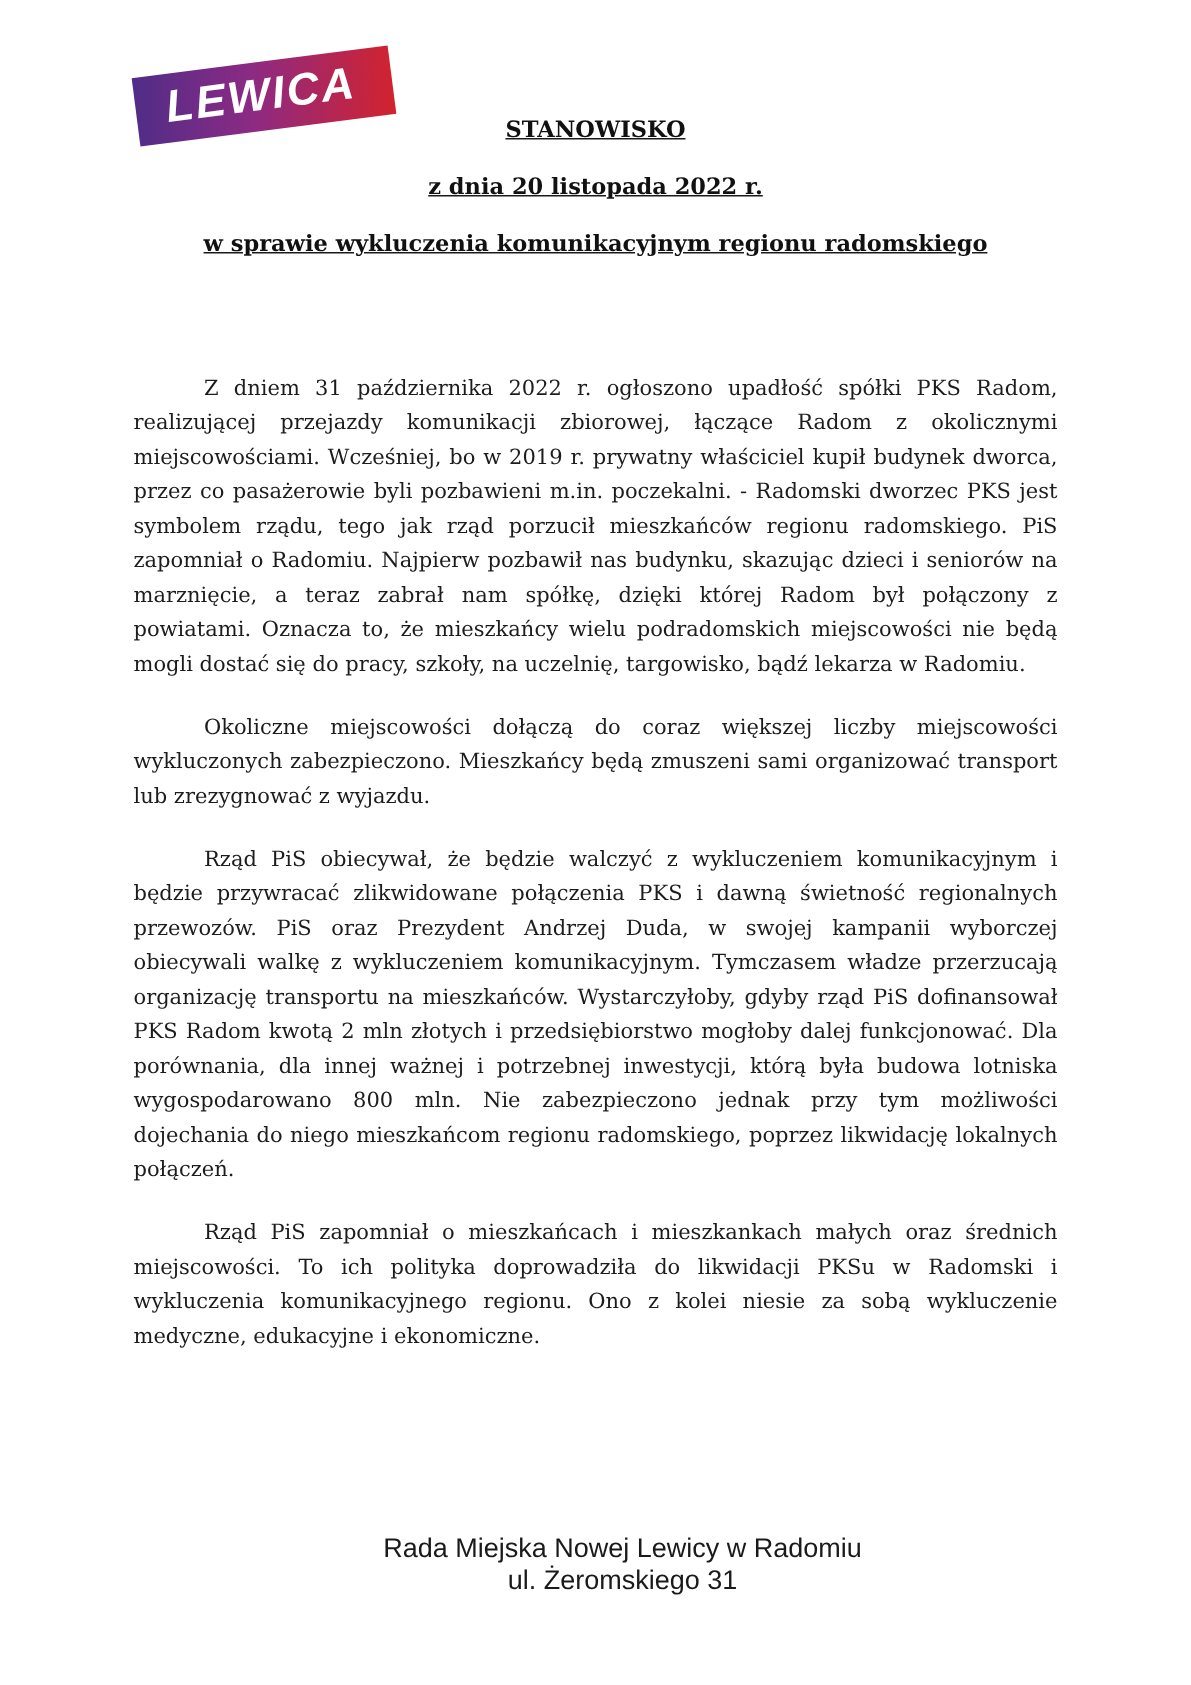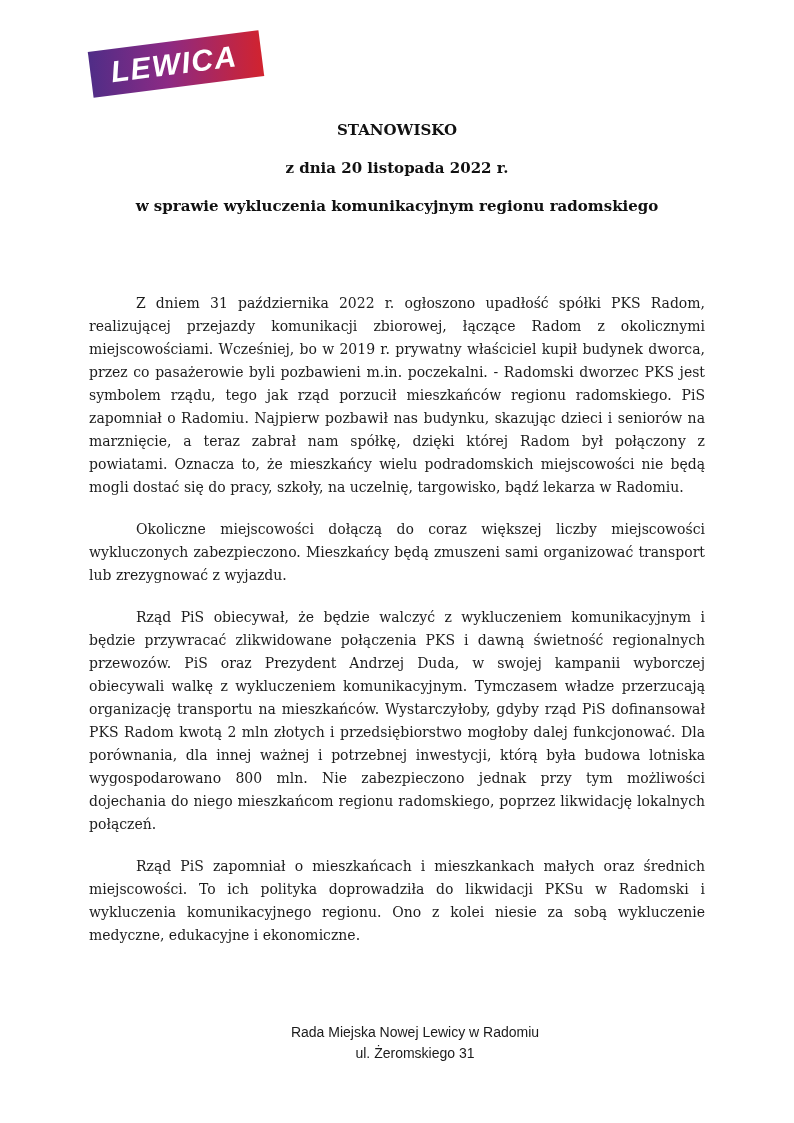--- a/index.html
+++ b/index.html
@@ -37,22 +37,23 @@
     font-family: "Liberation Sans", sans-serif;
     font-weight: bold;
     font-style: italic;
     font-size: 30px;
     letter-spacing: 1.5px;
     line-height: 1;
     padding-right: 4px;
   }
   
   .headers {
-    padding-top: 120px;
+    padding-top: 76px;
     margin: 0 89px;
+    text-decoration: underline;
   }
   .headers p {
     margin: 0 0 18px 0;
     text-align: center;
     font-weight: bold;
     font-size: 15px;
     line-height: 20px;
     color: #111111;
   }
   
@@ -68,21 +69,21 @@
     color: #1c1c1c;
   }
   
   .footer {
     position: absolute;
     left: 0;
     right: 0;
     top: 1022px;
     text-align: center;
     font-family: "Liberation Sans", sans-serif;
-    font-size: 14px;
+    font-size: 18px;
     line-height: 21px;
     color: #1a1a1a;
     padding-left: 36px;
   }
   .footer div {
     margin: 0;
   }
 </style>
 </head>
 <body>

